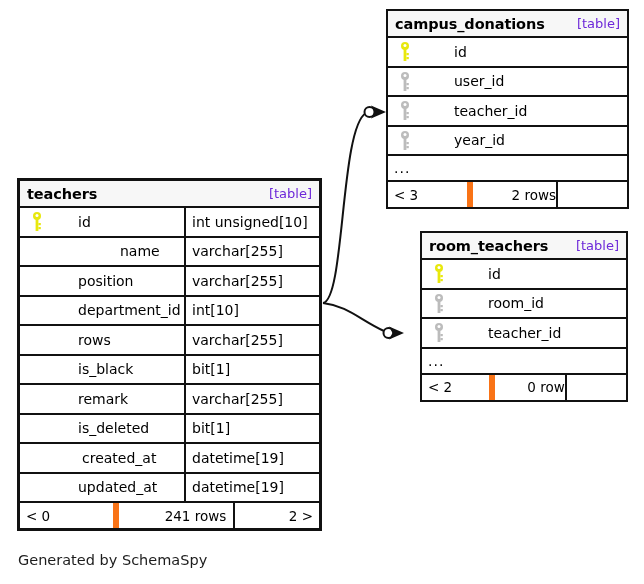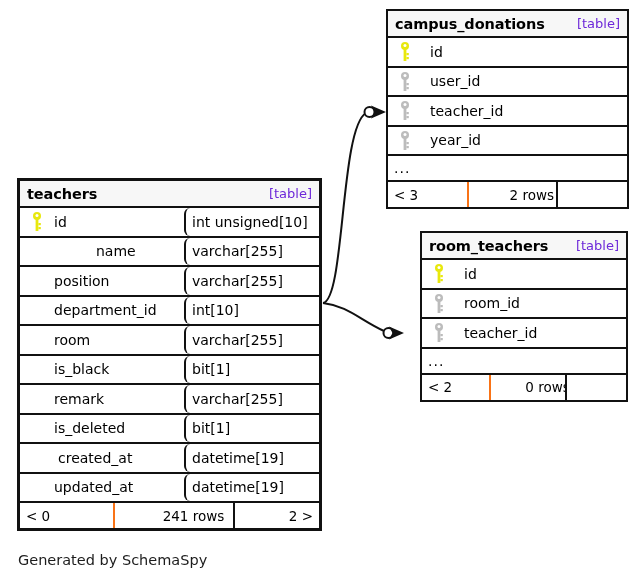--- a/index.html
+++ b/index.html
@@ -78,31 +78,31 @@
   .t-row:last-child { border-bottom: none; }
 
   .col-name {
     box-sizing: border-box;
     display: flex;
     align-items: center;
     height: 100%;
     padding-left: 6px;
     overflow: hidden;
     white-space: nowrap;
+    gap: 24px;
   }
   .col-type {
     box-sizing: border-box;
     display: flex;
     align-items: center;
     height: 100%;
     padding-left: 6px;
     border-left: 2px solid #111111;
     white-space: nowrap;
     flex: 1 1 auto;
-    border-radius: 6px;
   }
   .cell-text { font-size: 14px; }
 
   .keyslot {
     width: 22px;
     min-width: 22px;
     display: flex;
     align-items: center;
     justify-content: center;
   }
@@ -128,21 +128,21 @@
   .f-cell {
     box-sizing: border-box;
     display: flex;
     align-items: center;
     font-size: 13.5px;
     padding: 0 6px;
     overflow: hidden;
     white-space: nowrap;
   }
   .f-left   { justify-content: flex-start; }
-  .f-center { justify-content: center; border-left: 2px solid #f97316; border-right: 2px solid #111111; padding-left: 45px; }
+  .f-center { justify-content: center; border-left: 6px solid #f97316; border-right: 2px solid #111111; padding-left: 45px; }
   .f-right  { justify-content: flex-end; }
 
   
   #caption {
     position: absolute;
     left: 18px;
     top: 552px;
     font-size: 14.5px;
     color: #1c1c1c;
     white-space: nowrap;
@@ -293,21 +293,21 @@
         <span class="cell-text" style="margin-left:6px;">department_id</span>
       </span>
       <span class="col-type">
           <span class="cell-text">int[10]</span>
         </span>
     </div>
 
     <div class="t-row">
       <span class="col-name" style="width:164px;">
         <span class="keyslot"></span>
-        <span class="cell-text" style="margin-left:6px;">room</span>
+        <span class="cell-text" style="margin-left:6px;">rows</span>
       </span>
       <span class="col-type">
           <span class="cell-text">varchar[255]</span>
         </span>
     </div>
 
     <div class="t-row">
       <span class="col-name" style="width:164px;">
         <span class="keyslot"></span>
         <span class="cell-text" style="margin-left:6px;">is_black</span>

